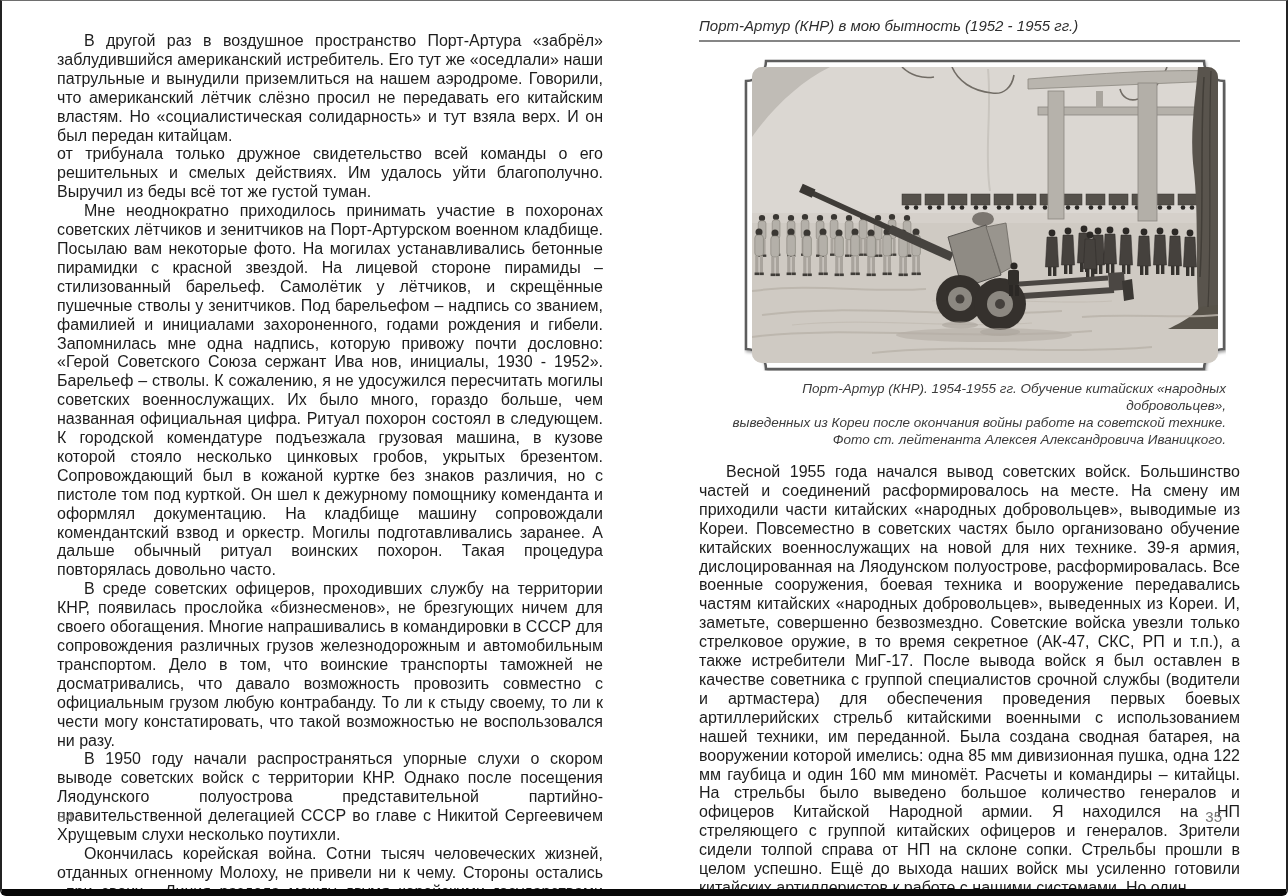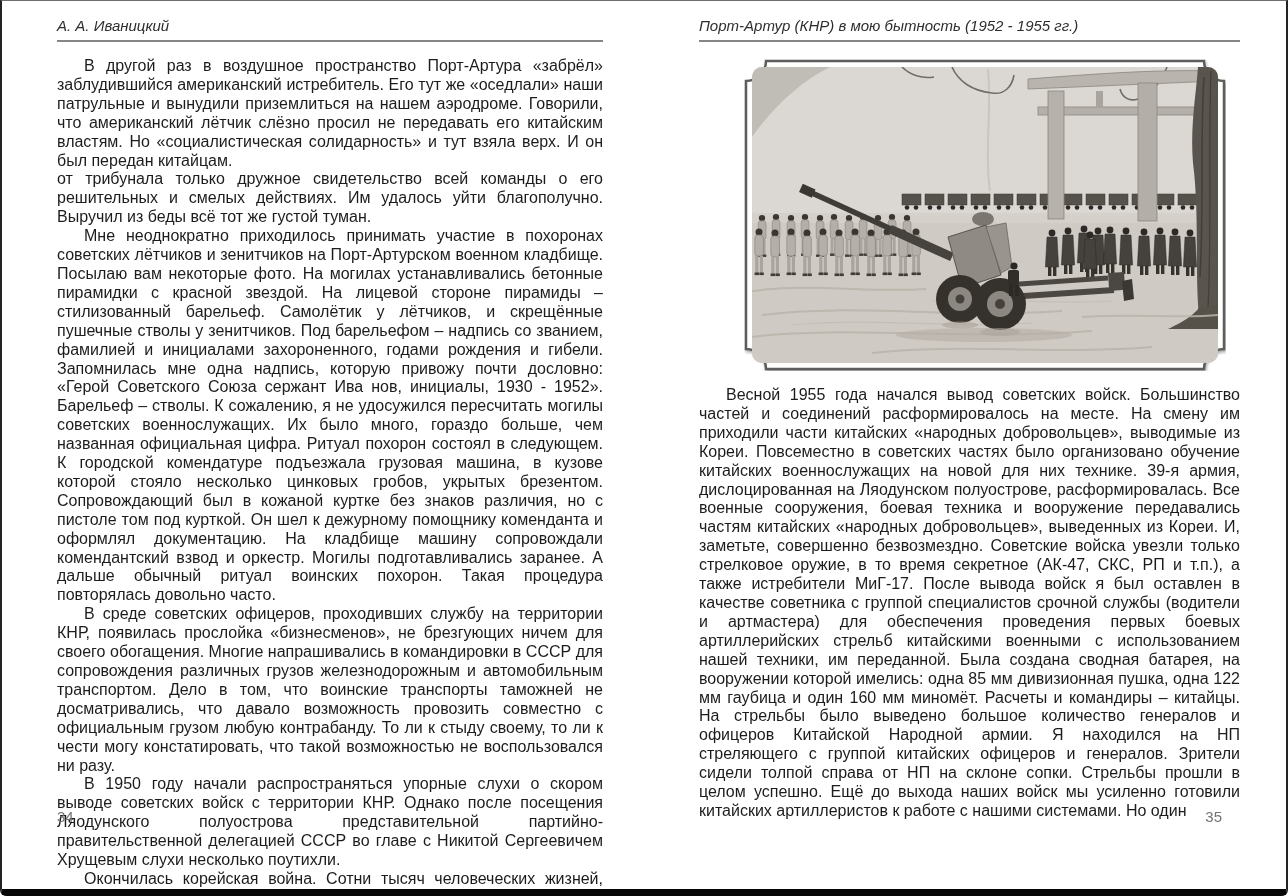--- a/index.html
+++ b/index.html
@@ -37,21 +37,20 @@
   .pagenum{position:absolute;top:807px;font-size:15px;color:#737373;}
   .pagenum-l{left:55px;}
   .pagenum-r{right:64px;}
 </style>
 </head>
 <body>
 
 <div class="spread">
 
   <div class="page page-left">
-    <div class="running-head">А. А. Иваницкий</div>
     <div class="body-text">
       <p class="para indent">В другой раз в воздушное пространство Порт-Артура «забрёл» заблудившийся американский истребитель. Его тут же «оседлали» наши патрульные и вынудили приземлиться на нашем аэродроме. Говорили, что американский лётчик слёзно просил не передавать его китайским властям. Но «социалистическая солидарность» и тут взяла верх. И он был передан китайцам.</p>
       <p class="para">от трибунала только дружное свидетельство всей команды о его решительных и смелых действиях. Им удалось уйти благополучно. Выручил из беды всё тот же густой туман.</p>
       <p class="para indent">Мне неоднократно приходилось принимать участие в похоронах советских лётчиков и зенитчиков на Порт-Артурском военном кладбище. Посылаю вам некоторые фото. На могилах устанавливались бетонные пирамидки с красной звездой. На лицевой стороне пирамиды – стилизованный барельеф. Самолётик у лётчиков, и скрещённые пушечные стволы у зенитчиков. Под барельефом – надпись со званием, фамилией и инициалами захороненного, годами рождения и гибели. Запомнилась мне одна надпись, которую привожу почти дословно: «Герой Советского Союза сержант Ива нов, инициалы, 1930 - 1952». Барельеф – стволы. К сожалению, я не удосужился пересчитать могилы советских военнослужащих. Их было много, гораздо больше, чем названная официальная цифра. Ритуал похорон состоял в следующем. К городской комендатуре подъезжала грузовая машина, в кузове которой стояло несколько цинковых гробов, укрытых брезентом. Сопровождающий был в кожаной куртке без знаков различия, но с пистоле том под курткой. Он шел к дежурному помощнику коменданта и оформлял документацию. На кладбище машину сопровождали комендантский взвод и оркестр. Могилы подготавливались заранее. А дальше обычный ритуал воинских похорон. Такая процедура повторялась довольно часто.</p>
       <p class="para indent">В среде советских офицеров, проходивших службу на территории КНР, появилась прослойка «бизнесменов», не брезгующих ничем для своего обогащения. Многие напрашивались в командировки в СССР для сопровождения различных грузов железнодорожным и автомобильным транспортом. Дело в том, что воинские транспорты таможней не досматривались, что давало возможность провозить совместно с официальным грузом любую контрабанду. То ли к стыду своему, то ли к чести могу констатировать, что такой возможностью не воспользовался ни разу.</p>
       <p class="para indent">В 1950 году начали распространяться упорные слухи о скором выводе советских войск с территории КНР. Однако после посещения Ляодунского полуострова представительной партийно-правительственной делегацией СССР во главе с Никитой Сергеевичем Хрущевым слухи несколько поутихли.</p>
       <p class="para indent">Окончилась корейская война. Сотни тысяч человеческих жизней, отданных огненному Молоху, не привели ни к чему. Стороны остались «при своих». Линия раздела между двумя корейскими государствами восстановилась по 38-й параллели.</p>
     </div>
   </div>
 
@@ -238,20 +237,25 @@
             <rect x="257" y="218" width="4" height="11" fill="#2b2825"></rect>
             <rect x="263" y="218" width="4" height="11" fill="#2b2825"></rect>
           </g>
 
           <ellipse cx="208" cy="258" rx="18" ry="3.5" fill="#aaa49b" opacity="0.6"></ellipse>
           <ellipse cx="248" cy="265" rx="20" ry="4" fill="#aaa49b" opacity="0.6"></ellipse>
         </svg>
       </div>
     </div>
 
+    <div class="photo-caption">
+      <div>Порт-Артур (КНР). 1954-1955 гг. Обучение китайских «народных добровольцев»,</div>
+      <div>выведенных из Кореи после окончания войны работе на советской технике.</div>
+      <div>Фото ст. лейтенанта Алексея Александровича Иваницкого.</div>
+    </div>
 
     <div class="body-text after-photo">
       <p class="para indent">Весной 1955 года начался вывод советских войск. Большинство частей и соединений расформировалось на месте. На смену им приходили части китайских «народных добровольцев», выводимые из Кореи. Повсеместно в советских частях было организовано обучение китайских военнослужащих на новой для них технике. 39-я армия, дислоцированная на Ляодунском полуострове, расформировалась. Все военные сооружения, боевая техника и вооружение передавались частям китайских «народных добровольцев», выведенных из Кореи. И, заметьте, совершенно безвозмездно. Советские войска увезли только стрелковое оружие, в то время секретное (АК-47, СКС, РП и т.п.), а также истребители МиГ-17. После вывода войск я был оставлен в качестве советника с группой специалистов срочной службы (водители и артмастера) для обеспечения проведения первых боевых артиллерийских стрельб китайскими военными с использованием нашей техники, им переданной. Была создана сводная батарея, на вооружении которой имелись: одна 85 мм дивизионная пушка, одна 122 мм гаубица и один 160 мм миномёт. Расчеты и командиры – китайцы. На стрельбы было выведено большое количество генералов и офицеров Китайской Народной армии. Я находился на НП стреляющего с группой китайских офицеров и генералов. Зрители сидели толпой справа от НП на склоне сопки. Стрельбы прошли в целом успешно. Ещё до выхода наших войск мы усиленно готовили китайских артиллеристов к работе с нашими системами. Но один</p>
     </div>
   </div>
 
   <div class="pagenum pagenum-l">34</div>
   <div class="pagenum pagenum-r">35</div>
 </div>
 

